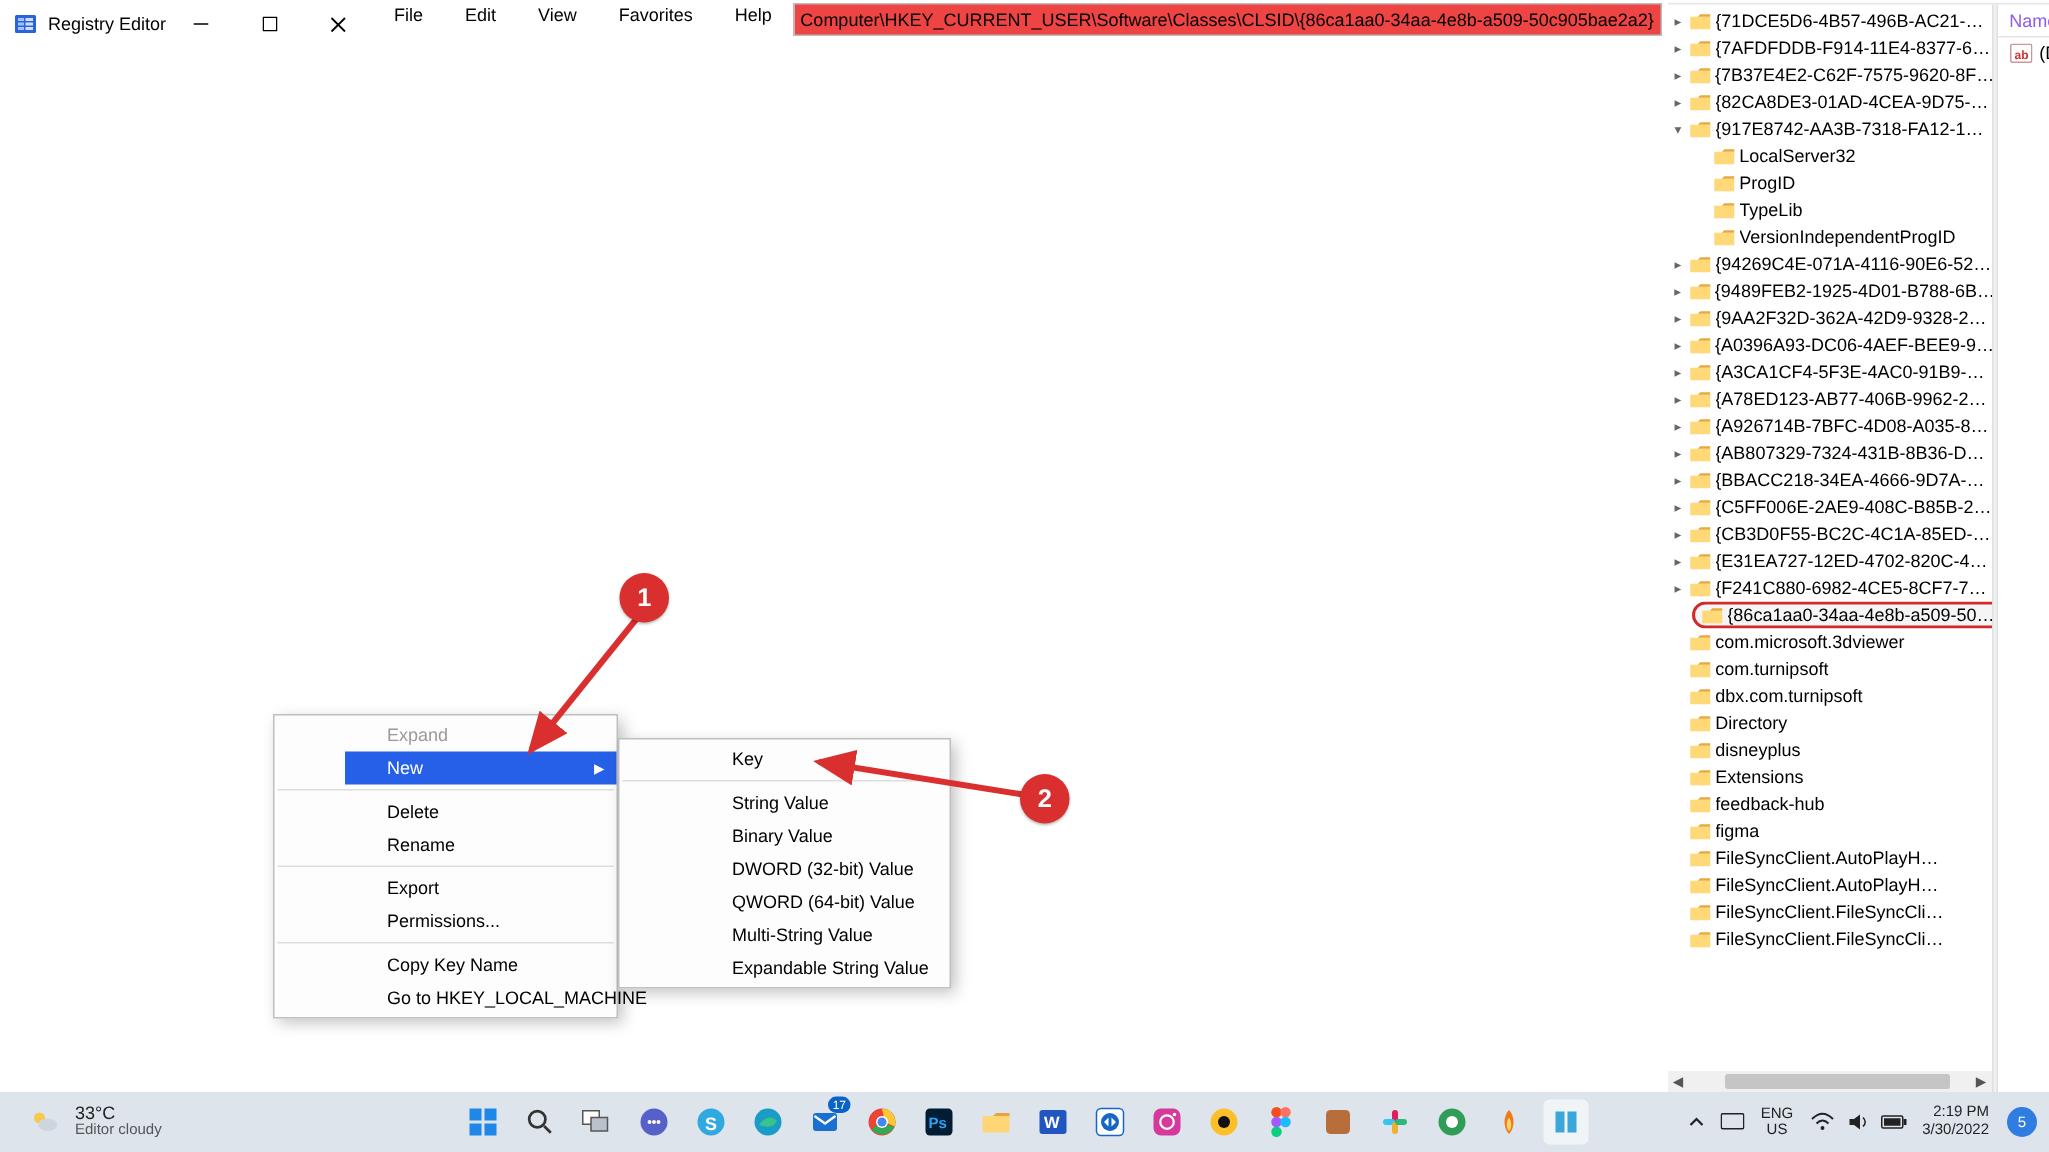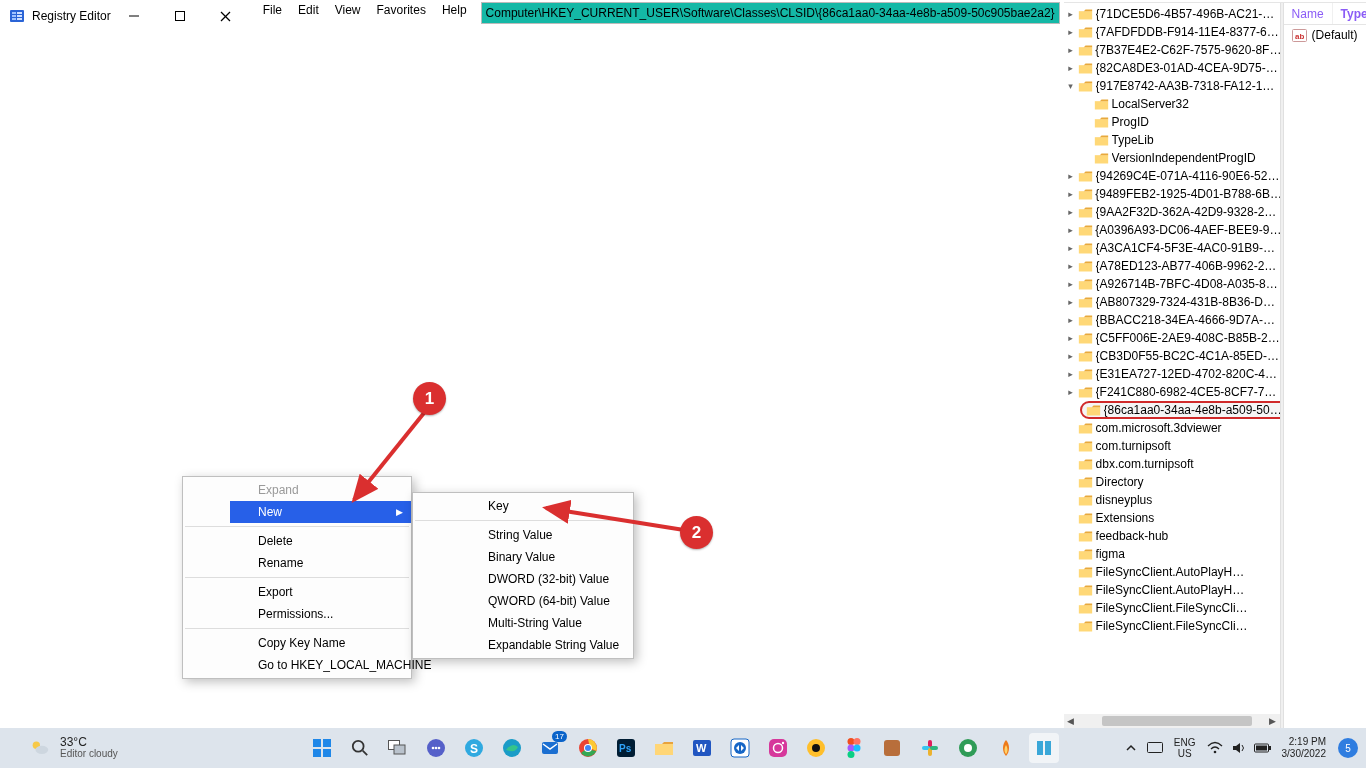--- a/index.html
+++ b/index.html
@@ -5,24 +5,24 @@
 * { margin: 0; padding: 0; box-sizing: border-box; font-family: "Segoe UI", Arial, sans-serif; }
 html, body { width: 1366px; height: 768px; overflow: hidden; background: #fff; font-size: 12px; }
 
 .window { width: 1366px; height: 728px; display: flex; flex-direction: row; background: #fff; }
 .titlebar { height: 32px; display: flex; align-items: center; padding: 0 4px; }
 .titlebar .app-icon { width: 18px; height: 18px; margin: 0 6px 0 4px; display: inline-flex; align-items: center; justify-content: center; }
 .titlebar .title { font-size: 12px; }
 .titlebar .win-controls { margin-left: auto; display: flex; }
 .titlebar .win-controls div { width: 46px; height: 32px; display: flex; align-items: center; justify-content: center; font-size: 12px; }
 
-.menubar { height: 20px; display: flex; align-items: center; padding: 0 2px; gap: 0; }
+.menubar { height: 20px; display: flex; align-items: center; padding: 0 2px; gap: 12px; }
 .menubar span { padding: 2px 8px; font-size: 12px; }
 
-.addrbar { height: 22px; border: 1px solid #bbb; margin: 2px 4px 0 4px; display: flex; align-items: center; padding: 0 4px; font-size: 12px; background: #14b8a6; }
+.addrbar { height: 22px; border: 1px solid #bbb; margin: 2px 4px 0 4px; display: flex; align-items: center; padding: 0 4px; font-size: 12px; background: #ef4444; }
 
 .body { flex: 1; display: flex; overflow: hidden; border-top: 1px solid #e5e5e5; margin-top: 2px; }
 
 .tree { width: 216px; overflow: hidden; position: relative; font-size: 12px; }
 .tree-inner { padding-top: 2px; }
 .tree-row { height: 18px; display: flex; align-items: center; white-space: nowrap; overflow: hidden; padding-left: 2px; }
 .tree-row .chev { width: 10px; text-align: center; color: #666; font-size: 9px; display: inline-block; }
 .tree-row .fold { width: 16px; height: 14px; display: inline-flex; align-items: center; justify-content: center; margin: 0 2px; }
 .tree-row .label { overflow: hidden; text-overflow: clip; }
 .tree-row.depth1 { padding-left: 2px; }
@@ -56,21 +56,21 @@
 
 .cm1 { left: 182px; top: 476px; width: 230px; }
 .cm2 { left: 412px; top: 492px; width: 222px; }
 
 .annot-circle { position: absolute; width: 33px; height: 33px; border-radius: 50%; background: #da2f2f; color: #fff; font-weight: 700; font-size: 17px; display: flex; align-items: center; justify-content: center; box-shadow: 0 1px 2px rgba(0,0,0,.3); z-index: 50; }
 .annot1 { left: 413px; top: 382px; }
 .annot2 { left: 680px; top: 516px; }
 .arrow-svg { position: absolute; pointer-events: none; z-index: 49; }
 
 .taskbar { width: 1366px; height: 40px; background: #dde4ec; display: flex; align-items: center; position: relative; font-size: 11px; color: #222; }
-.tb-left { display: flex; align-items: center; gap: 8px; padding-left: 28px; width: 160px; }
+.tb-left { display: flex; align-items: center; gap: 8px; padding-left: 18px; width: 160px; }
 .tb-left .wicon { width: 24px; height: 24px; display: flex; align-items: center; justify-content: center; font-size: 16px; }
 .tb-left .wtxt { display: flex; flex-direction: column; line-height: 12px; }
 .tb-center { position: absolute; left: 50%; transform: translateX(-50%); display: flex; align-items: center; gap: 8px; }
 .tb-ico { width: 30px; height: 30px; display: flex; align-items: center; justify-content: center; border-radius: 4px; position: relative; }
 .tb-ico svg, .tb-ico span { pointer-events: none; }
 .badge-sm { position: absolute; top: -2px; right: -2px; background: #0a63c9; color: #fff; font-size: 8px; border-radius: 6px; padding: 0 3px; line-height: 11px; }
 .tb-right { margin-left: auto; display: flex; align-items: center; gap: 6px; padding-right: 8px; }
 .tray-ico { width: 18px; height: 18px; display: flex; align-items: center; justify-content: center; font-size: 12px; }
 .lang { display: flex; flex-direction: column; align-items: center; line-height: 11px; font-size: 10px; padding: 0 4px; }
 .clock { display: flex; flex-direction: column; align-items: flex-end; line-height: 12px; font-size: 10px; padding: 0 4px; }

